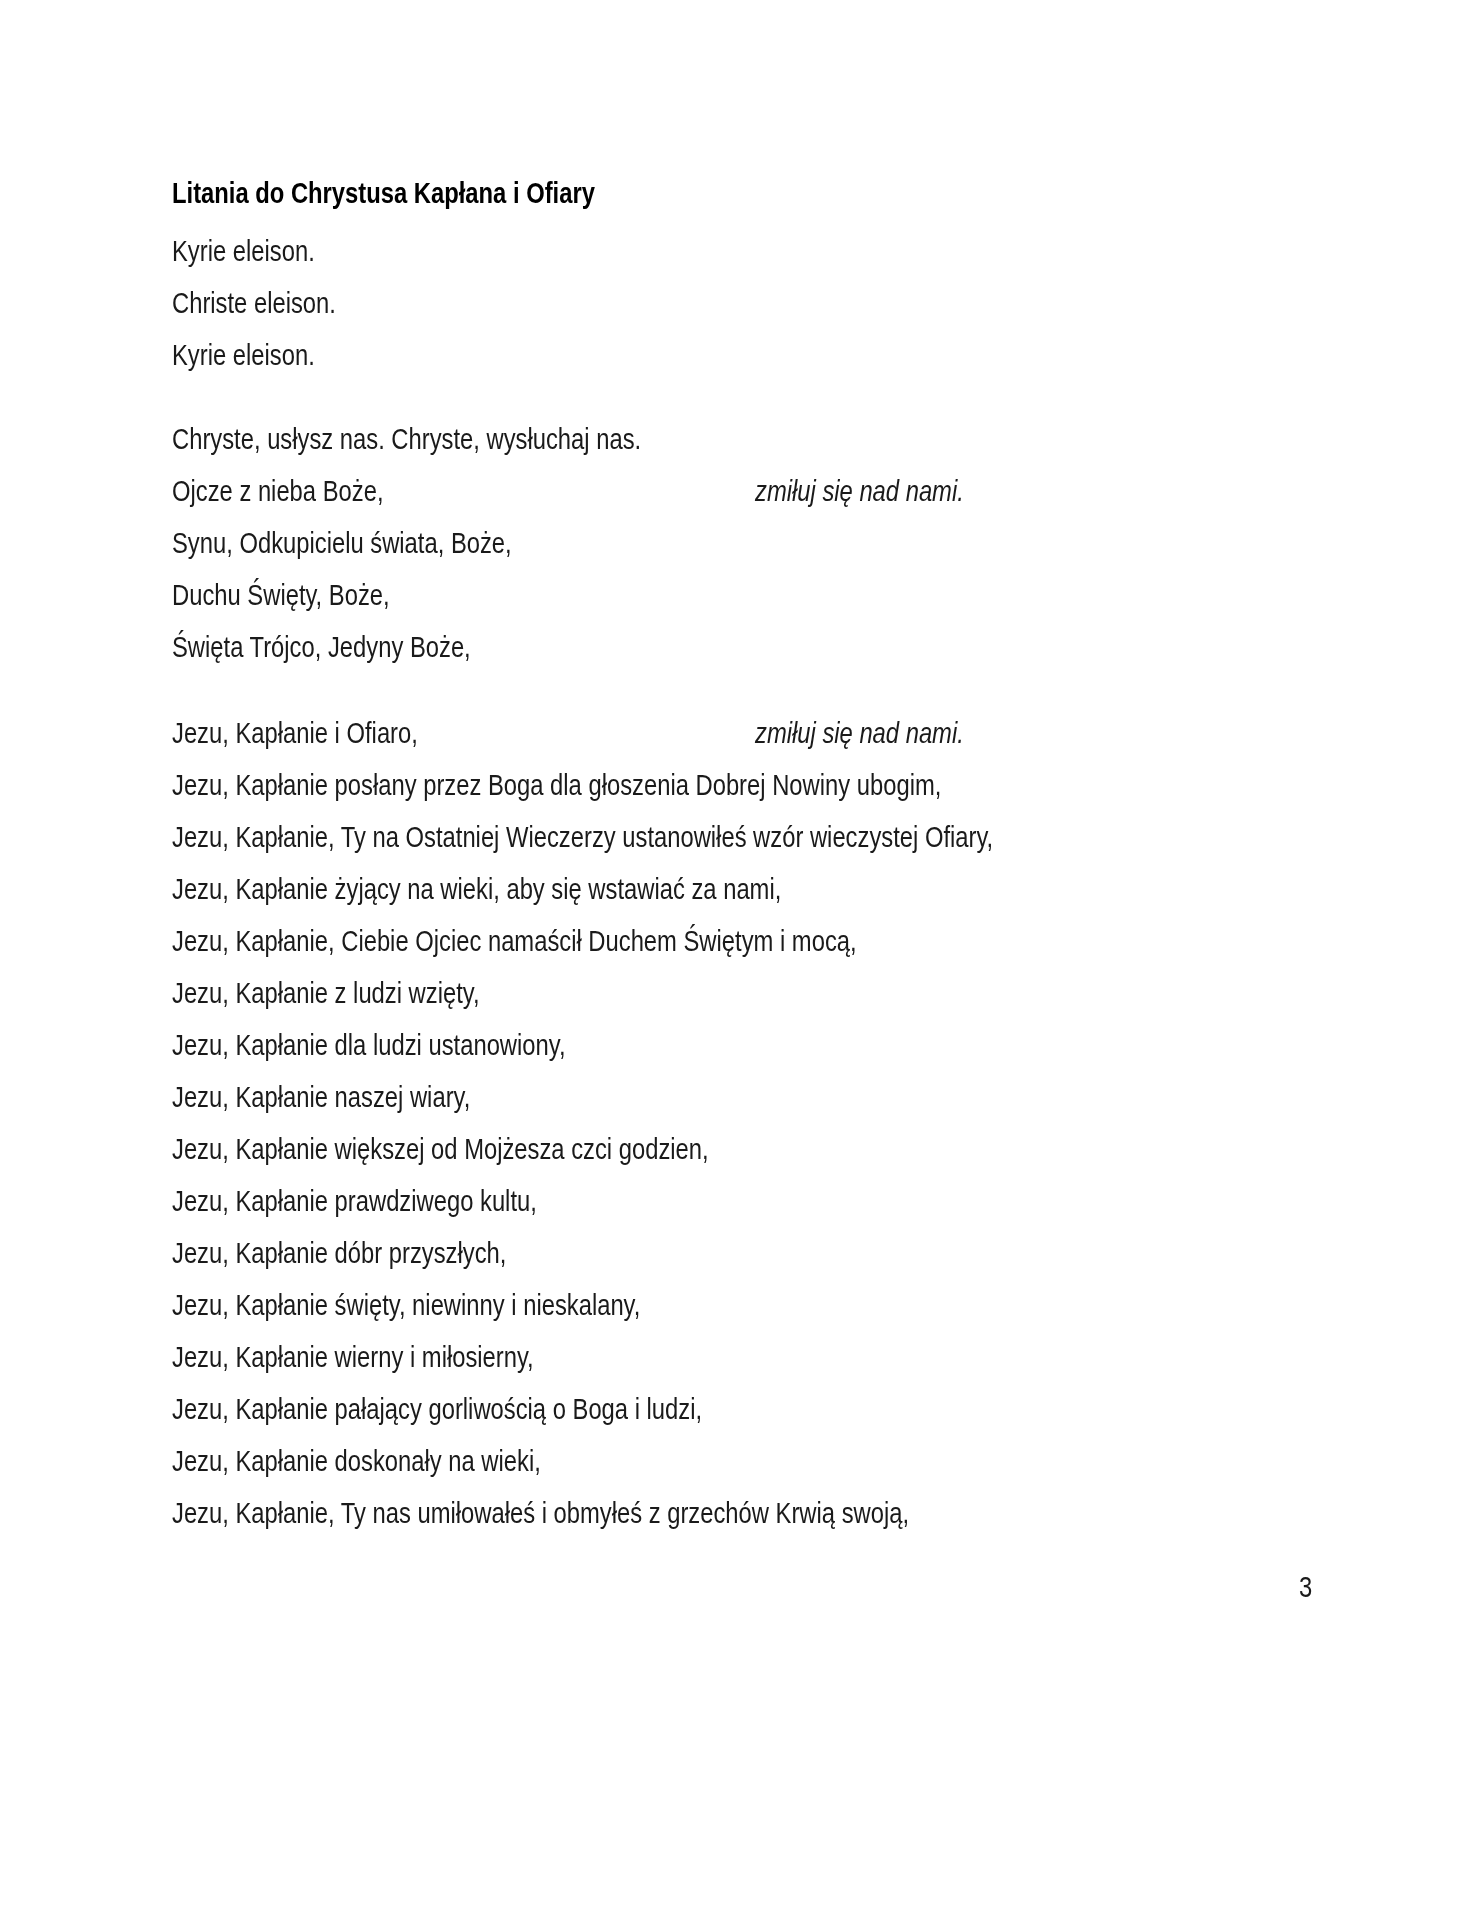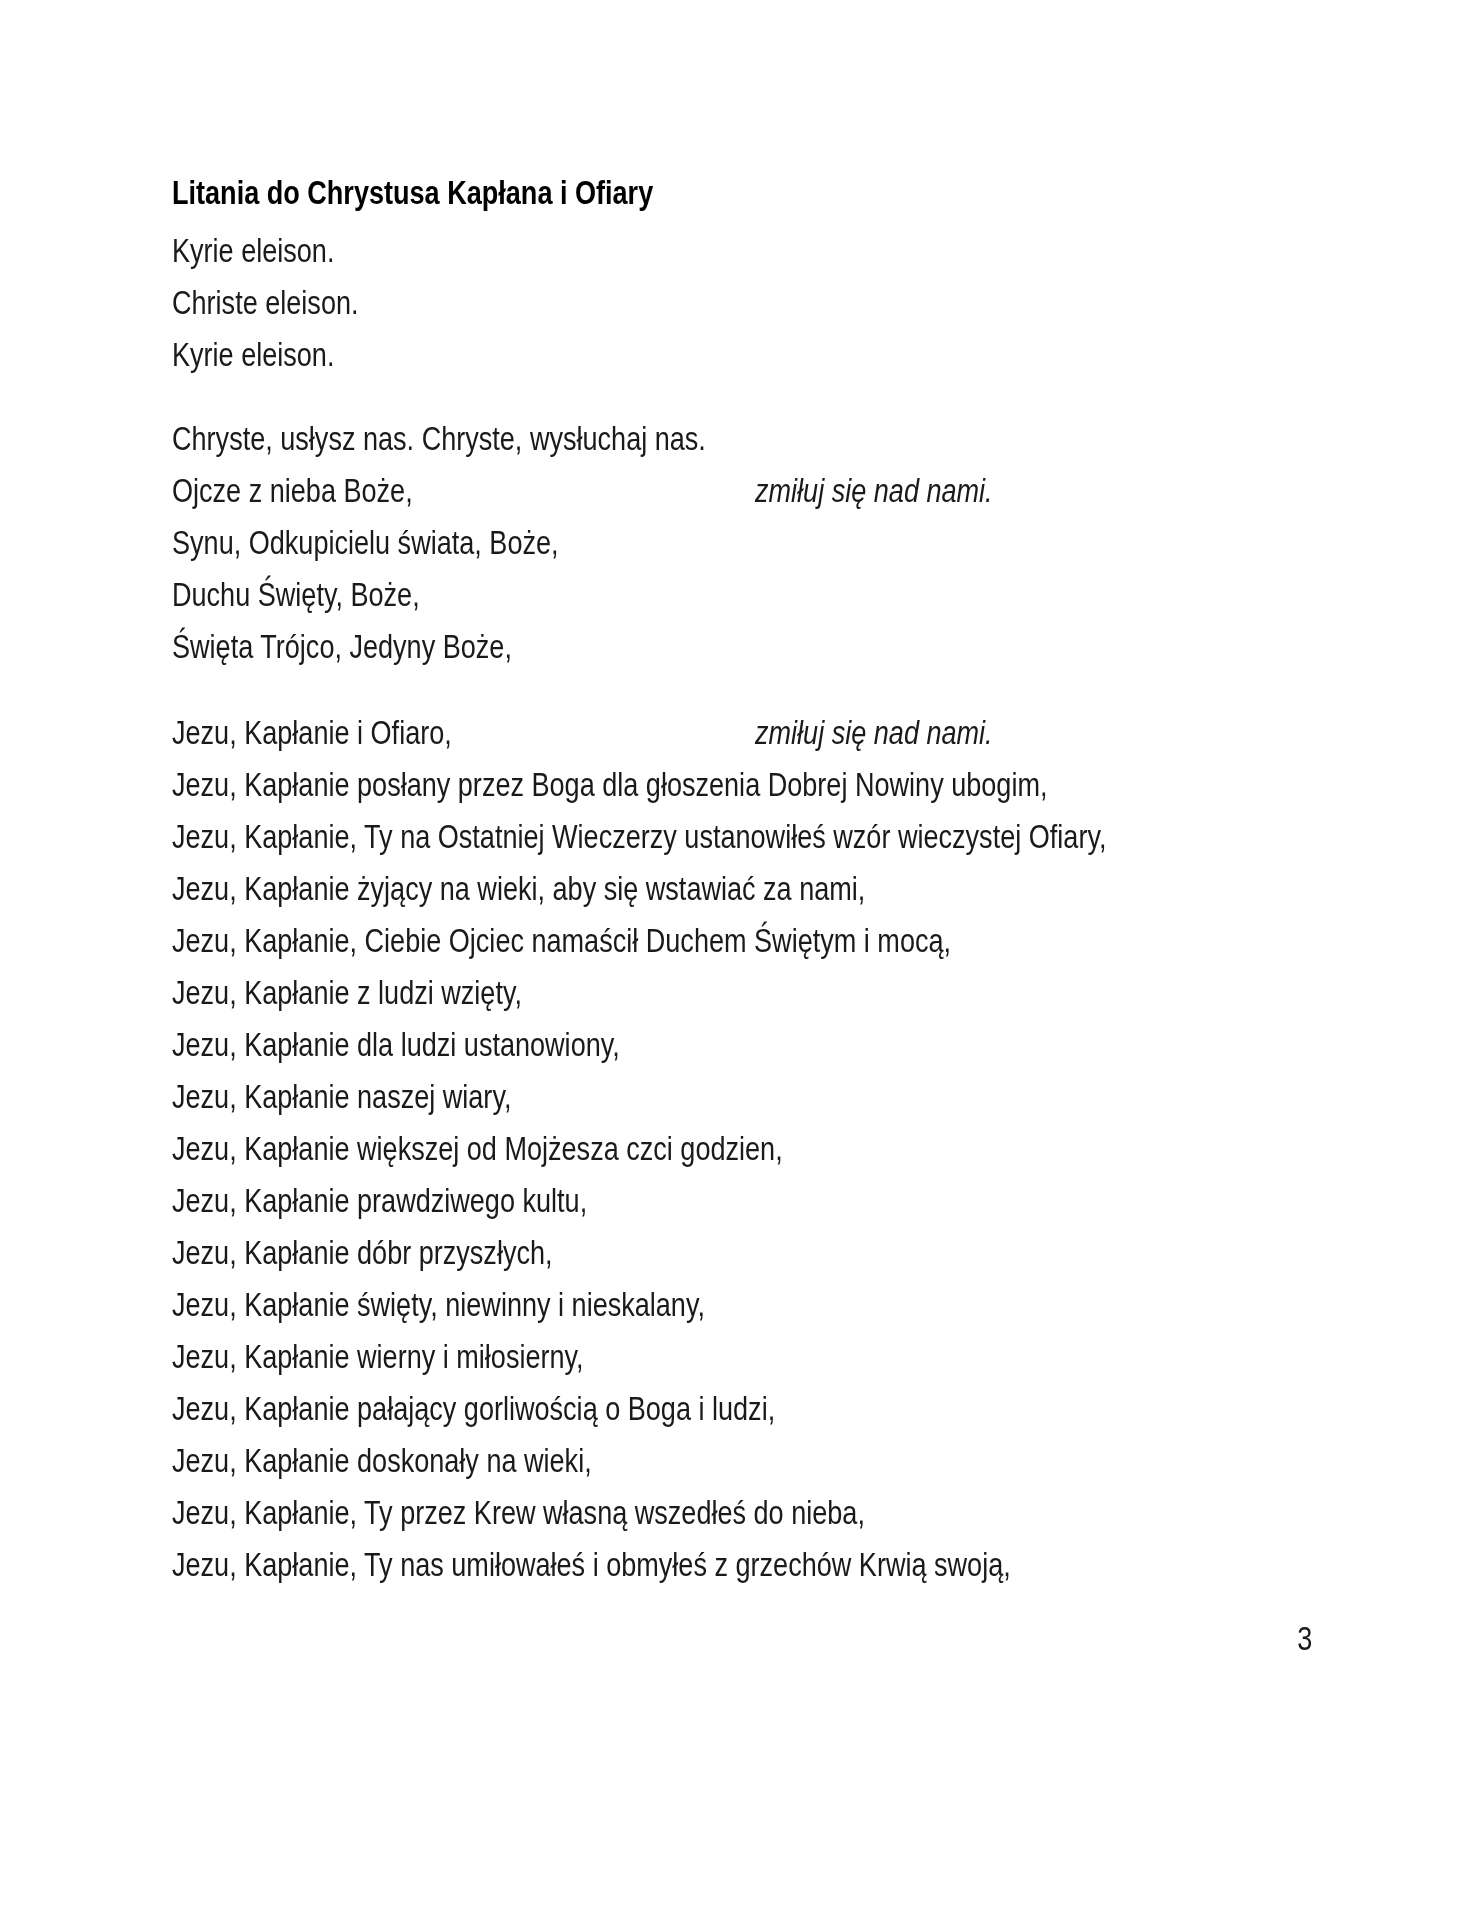--- a/index.html
+++ b/index.html
@@ -9,21 +9,21 @@
   }
   .page {
     position: relative;
     width: 1484px;
     height: 1716px;
     box-sizing: border-box;
     padding: 167px 172px 0 172px;
     background: #ffffff;
     overflow: hidden;
     font-family: "Liberation Sans", "DejaVu Sans", sans-serif;
-    font-size: 33px;
+    font-size: 29px;
     color: #1a1a1a;
   }
   .line {
     position: relative;
     height: 52px;
     line-height: 52px;
     margin: 0;
     white-space: nowrap;
   }
   
@@ -86,18 +86,17 @@
   <p class="line"><span class="txt">Jezu, Kapłanie z ludzi wzięty,</span></p>
   <p class="line"><span class="txt">Jezu, Kapłanie dla ludzi ustanowiony,</span></p>
   <p class="line"><span class="txt">Jezu, Kapłanie naszej wiary,</span></p>
   <p class="line"><span class="txt">Jezu, Kapłanie większej od Mojżesza czci godzien,</span></p>
   <p class="line"><span class="txt">Jezu, Kapłanie prawdziwego kultu,</span></p>
   <p class="line"><span class="txt">Jezu, Kapłanie dóbr przyszłych,</span></p>
   <p class="line"><span class="txt">Jezu, Kapłanie święty, niewinny i nieskalany,</span></p>
   <p class="line"><span class="txt">Jezu, Kapłanie wierny i miłosierny,</span></p>
   <p class="line"><span class="txt">Jezu, Kapłanie pałający gorliwością o Boga i ludzi,</span></p>
   <p class="line"><span class="txt">Jezu, Kapłanie doskonały na wieki,</span></p>
-  <p class="line"><span class="txt">Jezu, Kapłanie, Ty przez Krew własną wszedłeś do nieba,</span></p>
   <p class="line"><span class="txt">Jezu, Kapłanie, Ty nas umiłowałeś i obmyłeś z grzechów Krwią swoją,</span></p>
 
   <div class="footer"><span class="txt">3</span></div>
 
 </div>
 
 </body></html>

